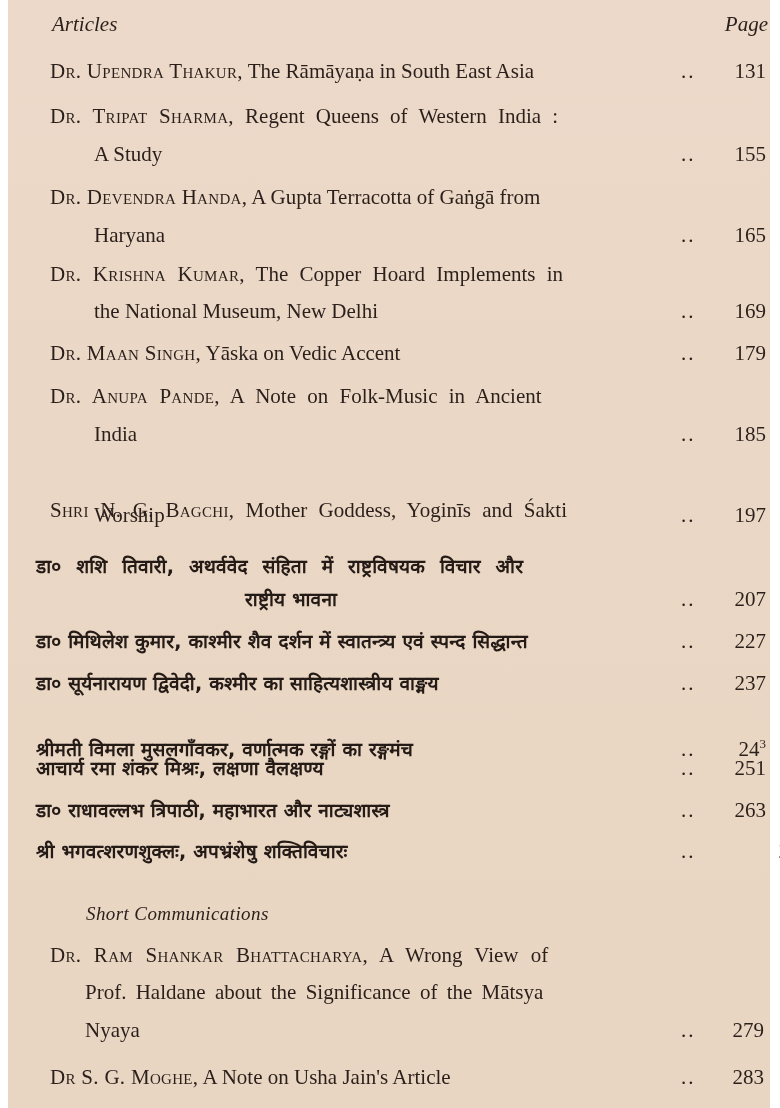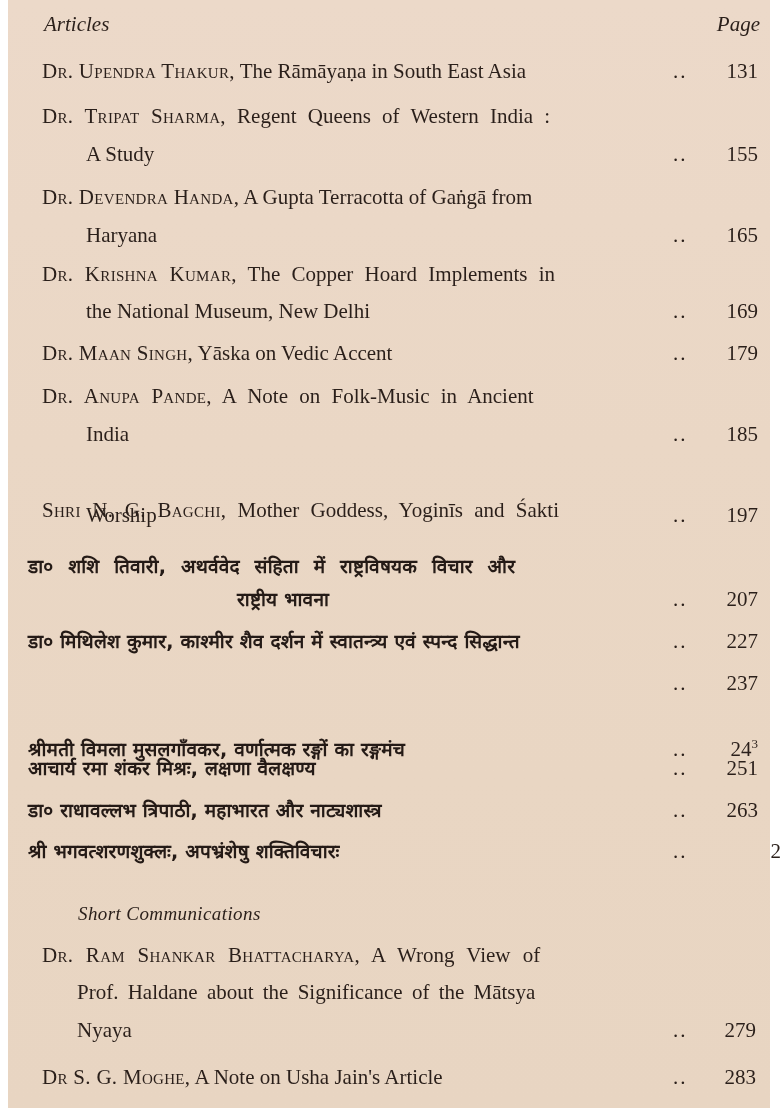--- a/index.html
+++ b/index.html
@@ -7,21 +7,21 @@
     width:780px; height:1108px; overflow:hidden;
     background:#ffffff;
     font-family:"Liberation Serif", "DejaVu Serif", serif;
     color:#2a1f1a;
   }
   .page {
     position:absolute; left:8px; top:0; width:762px; height:1108px;
     background: linear-gradient(180deg, #ecd9c9 0%, #ead7c5 40%, #e9d6c3 70%, #e8d5c2 100%);
   }
   .line {
-    position:absolute; left:0; width:762px; height:30px;
+    position:absolute; left:8px; width:762px; height:30px;
     font-size:21px; line-height:30px; white-space:nowrap;text-decoration:underline;
   }
   .line .txt { position:absolute; left:34px; }
   .line .txt.indent { left:78px; }
   .line .dots { position:absolute; left:665px; letter-spacing:2px; }
   .line .pg { position:absolute; right:12px; text-align:left; }
   .sc { font-variant:small-caps; letter-spacing:0.3px; }
   .hdr { font-style:italic; font-size:21px; }
   .hi { font-family:"DejaVu Sans", sans-serif; font-weight:bold; font-size:19px; letter-spacing:0.2px; color:#241a16;text-align:center; }
   .justify { word-spacing:6px; }
@@ -104,20 +104,21 @@
     <span class="pg">207</span>
   </div>
 
   <div class="line" style="top:626px;">
     <span class="txt hi" style="left:20px;">डा० मिथिलेश कुमार, काश्मीर शैव दर्शन में स्वातन्त्र्य एवं स्पन्द सिद्धान्त</span>
     <span class="dots">..</span>
     <span class="pg">227</span>
   </div>
 
   <div class="line" style="top:668px;">
+    <span class="txt hi" style="left:20px;">डा० सूर्यनारायण द्विवेदी, कश्मीर का साहित्यशास्त्रीय वाङ्मय</span>
     <span class="dots">..</span>
     <span class="pg">237</span>
   </div>
 
   <div class="line" style="top:711px;margin-top:23px;">
     <span class="txt hi" style="left:20px;">श्रीमती विमला मुसलगाँवकर, वर्णात्मक रङ्गों का रङ्गमंच</span>
     <span class="dots">..</span>
     <span class="pg"><span>24</span><sup>3</sup></span>
   </div>
 

